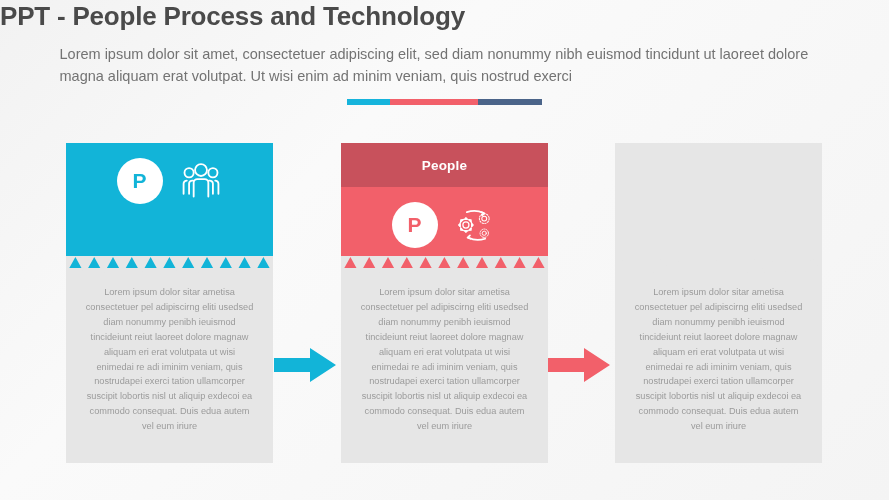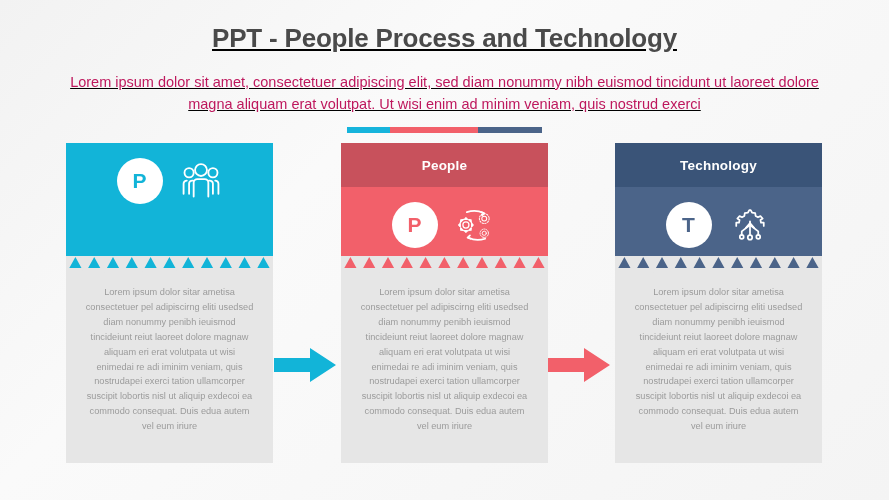--- a/index.html
+++ b/index.html
@@ -11,39 +11,36 @@
   }
 
   body {
     font-family: "Liberation Sans", sans-serif;
     background: linear-gradient(135deg, #f2f2f2 0%, #fafafa 35%, #f4f4f4 100%);
     position: relative;
   }
 
   
   .header {
-    padding-top: 22px;
-    text-align: center;
-    text-decoration: underline;
   }
 
   .page-title {
     font-size: 26px;
     font-weight: bold;
     color: #4a4a4a;
     letter-spacing: -0.2px;
     line-height: 1.25;
   }
 
   .page-subtitle {
-    margin: 16px auto 0;
+    margin: 10px auto 0;
     width: 770px;
     font-size: 14.5px;
     line-height: 1.55;
-    color: #be185d;
+    color: #737373;
     font-weight: 400;
   }
 
   .accent-bar {
     margin: 12px auto 0;
     width: 196px;
     height: 6px;
     display: flex;
   }
   .accent-seg { height: 100%; }
@@ -246,45 +243,20 @@
                L94 18 L103.4 1 L112.8 18 L122.2 1 L131.6 18 L141 1 L150.4 18 L159.8 1 L169.2 18
                L178.6 1 L188 18 L197.4 1 L207 18 L207 0 Z" fill="#e6e6e6"></path>
     </svg>
 
     <div class="card-text">Lorem ipsum dolor sitar ametisa consectetuer pel adipiscirng eliti usedsed diam nonummy penibh ieuismod tincideiunt reiut laoreet dolore magnaw aliquam eri erat volutpata ut wisi enimedai re adi iminim veniam, quis nostrudapei exerci tation ullamcorper suscipit lobortis nisl ut aliquip exdecoi ea commodo consequat. Duis edua autem vel eum iriure</div>
   </div>
 
   <div class="card c2">
     <div class="card-body" style="background: rgb(230, 230, 230);"></div>
 
-    <div class="card-top" style="background: rgb(75, 100, 137);">
-      <div class="card-header" style="background: rgb(58, 84, 120);">
-        <span>Technology</span>
-      </div>
-      <div class="card-icons">
-        <div class="letter-circle" style="color: rgb(75, 100, 137);">
-          <span>T</span>
-        </div>
-        <span>
-          <svg class="glyph-icon" viewBox="0 0 48 48" fill="none" stroke="#ffffff" stroke-width="1.9" stroke-linecap="round" stroke-linejoin="round">
-            <path d="M9 25 L9 21.5 L12 21.5 L12.6 18.6 L10.2 16.9 L12.6 14.3 L15.3 15.6
-                     L17.9 14.1 L18.3 11 L21.8 10.4 L23.2 7.8 L24.8 7.8 L26.2 10.4 L29.7 11
-                     L30.1 14.1 L32.7 15.6 L35.4 14.3 L37.8 16.9 L35.4 18.6 L36 21.5 L39 21.5 L39 25"></path>
-            <path d="M24 20 L24 35"></path>
-            <path d="M24 24 L15 31 L15 35"></path>
-            <path d="M24 24 L33 31 L33 35"></path>
-            <path d="M24 22 L19.5 27"></path>
-            <path d="M24 22 L28.5 27"></path>
-            <circle cx="24" cy="37.5" r="2.4"></circle>
-            <circle cx="15" cy="37" r="2.1"></circle>
-            <circle cx="33" cy="37" r="2.1"></circle>
-          </svg>
-        </span>
-      </div>
-    </div>
 
     <svg class="zigzag" viewBox="0 0 207 18" preserveAspectRatio="none">
       <path d="M0 0 L0 18 L9.4 1 L18.8 18 L28.2 1 L37.6 18 L47 1 L56.4 18 L65.8 1 L75.2 18 L84.6 1
                L94 18 L103.4 1 L112.8 18 L122.2 1 L131.6 18 L141 1 L150.4 18 L159.8 1 L169.2 18
                L178.6 1 L188 18 L197.4 1 L207 18 L207 0 Z" fill="#e6e6e6"></path>
     </svg>
 
     <div class="card-text">Lorem ipsum dolor sitar ametisa consectetuer pel adipiscirng eliti usedsed diam nonummy penibh ieuismod tincideiunt reiut laoreet dolore magnaw aliquam eri erat volutpata ut wisi enimedai re adi iminim veniam, quis nostrudapei exerci tation ullamcorper suscipit lobortis nisl ut aliquip exdecoi ea commodo consequat. Duis edua autem vel eum iriure</div>
   </div>
 

